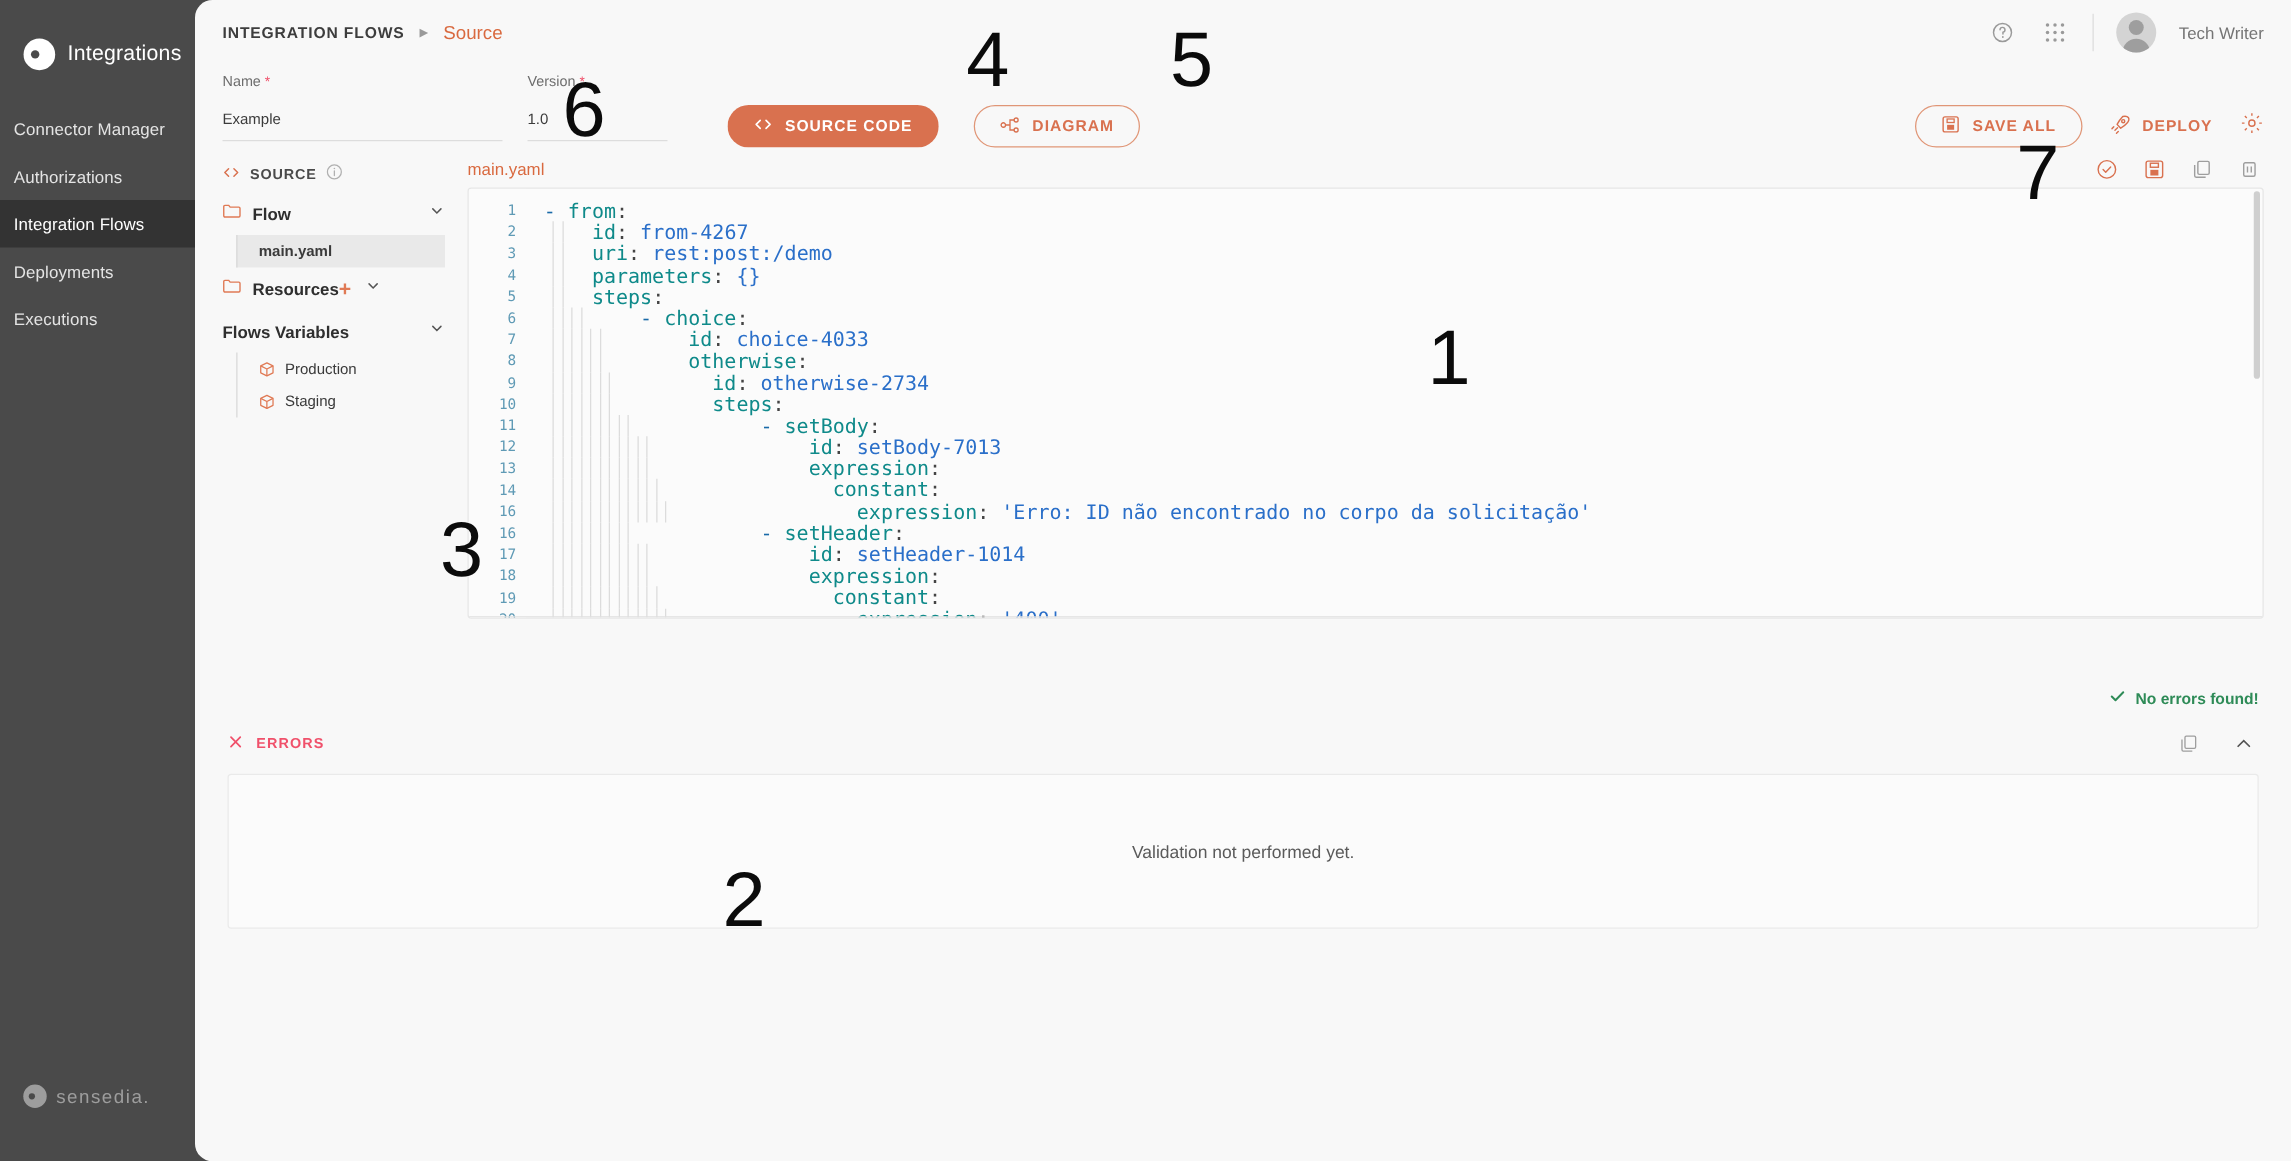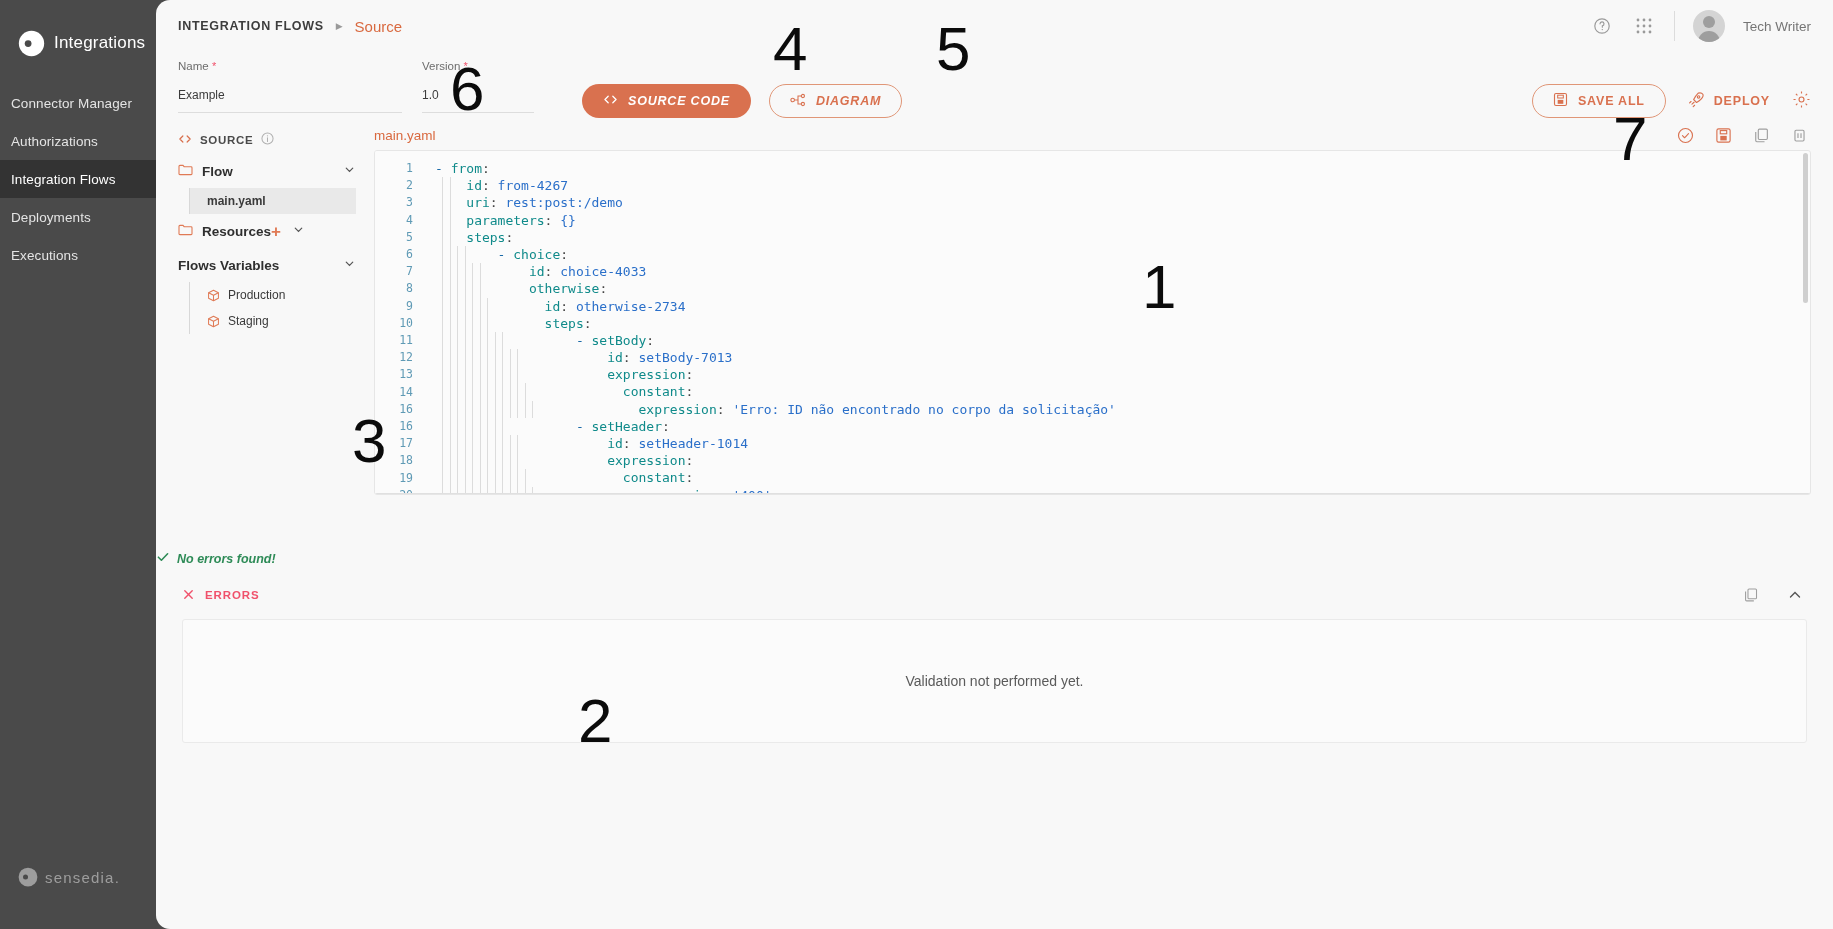--- a/index.html
+++ b/index.html
@@ -66,21 +66,21 @@
 
   
   .formrow { display: flex; align-items: flex-start; padding: 8px 22px 0 22px; position: relative; height: 68px; }
   .field { width: 224px; }
   .field-label { font-size: 11.5px; color: #6d6d6d; }
   .req { color: #f0516b; font-size: 11px; }
   .field-value { font-size: 12px; color: #3b3b3b; margin-top: 16px; }
   .field-underline { height: 1px; background: #dddddd; margin-top: 10px; }
   .field.version { margin-left: 20px; width: 112px; }
 
-  .modebtns { display: flex; gap: 18px; margin-left: 48px; margin-top: 24px; font-style: italic; }
+  .modebtns { display: flex; gap: 28px; margin-left: 48px; margin-top: 24px; }
   .btn {
     display: inline-flex; align-items: center; gap: 10px;
     height: 34px; padding: 0 20px; border-radius: 18px;
     font-size: 12.5px; font-weight: bold; letter-spacing: .8px; cursor: pointer;
     border: 1px solid transparent; white-space: nowrap;
   }
   .btn.primary { background: #d9714f; color: #fff; }
   .btn.outline { background: transparent; color: #d9714f; border-color: #e09677; }
   .actions { margin-left: auto; display: flex; align-items: center; gap: 22px; margin-top: 24px; }
   .link-btn { display: inline-flex; align-items: center; gap: 9px; color: #d9714f; font-size: 12.5px; font-weight: bold; letter-spacing: .8px; cursor: pointer; }
@@ -116,38 +116,38 @@
     border-radius: 3px; overflow: hidden; position: relative;
     display: flex; max-height: 345px;
   }
   .gutter {
     width: 46px; flex: 0 0 46px; text-align: right; padding: 9px 8px 0 0;
     font-family: "DejaVu Sans Mono", monospace; font-size: 11.5px; color: #5f9ab5;
     background: #fbfbfb; line-height: 17.2px; user-select: none;
   }
   .code {
     flex: 1; padding: 9px 0 0 14px; overflow: hidden; position: relative;
-    font-family: "DejaVu Sans Mono", monospace; font-size: 13px; line-height: 17.2px;
+    font-family: "DejaVu Sans Mono", monospace; font-size: 16px; line-height: 17.2px;
     white-space: pre; color: #1a6aa8;
   }
   .code .ln { position: relative; height: 17.2px; }
   .k { color: #0f8a8a; }
   .v { color: #2a6fc9; }
   .p { color: #444; }
   .guide {
     position: absolute; top: 0; bottom: 0; width: 1px; background: #dcdcdc;
   }
   .vscroll {
     position: absolute; right: 2px; top: 2px; width: 5px; height: 150px;
     background: #cfcfcf; border-radius: 3px;
   }
   .editor-bottomline { position:absolute; left:0; right:0; bottom:0; height:1px; background:#e0e0e0; }
 
   
-  .statusline { display: flex; padding: 10px 26px 0 0; font-style: italic; }
+  .statusline { display: flex; justify-content: flex-end; padding: 10px 26px 0 0; }
   .noerr { display: flex; align-items: center; gap: 7px; color: #2e8b57; font-size: 12.5px; font-weight: bold; }
 
   
   .errors-head { display: flex; align-items: center; padding: 16px 26px 0 26px; }
   .errors-title { display: flex; align-items: center; gap: 10px; color: #f0516b; font-size: 11.5px; font-weight: bold; letter-spacing: .9px; }
   .errors-tools { margin-left: auto; display: flex; align-items: center; gap: 20px; }
   .errors-body {
     margin: 12px 26px 0 26px; height: 124px; background: #fbfbfb;
     border: 1px solid #eaeaea; border-radius: 3px;
     display: flex; align-items: center; justify-content: center;

